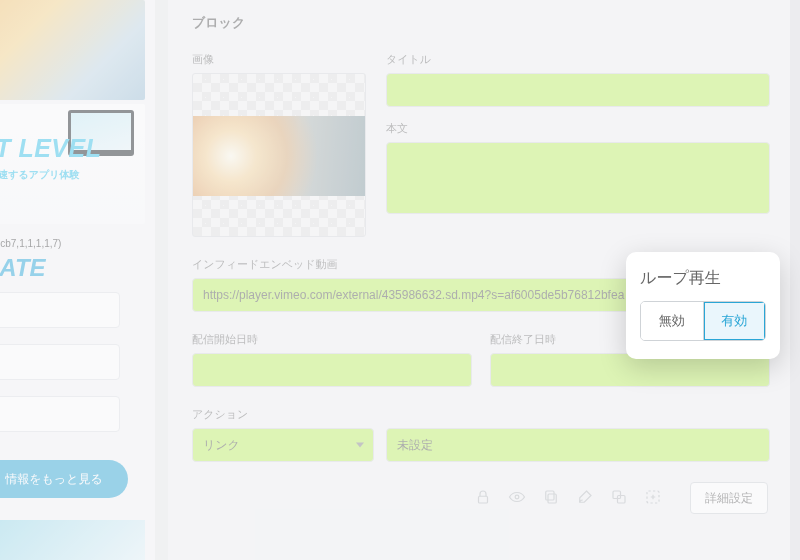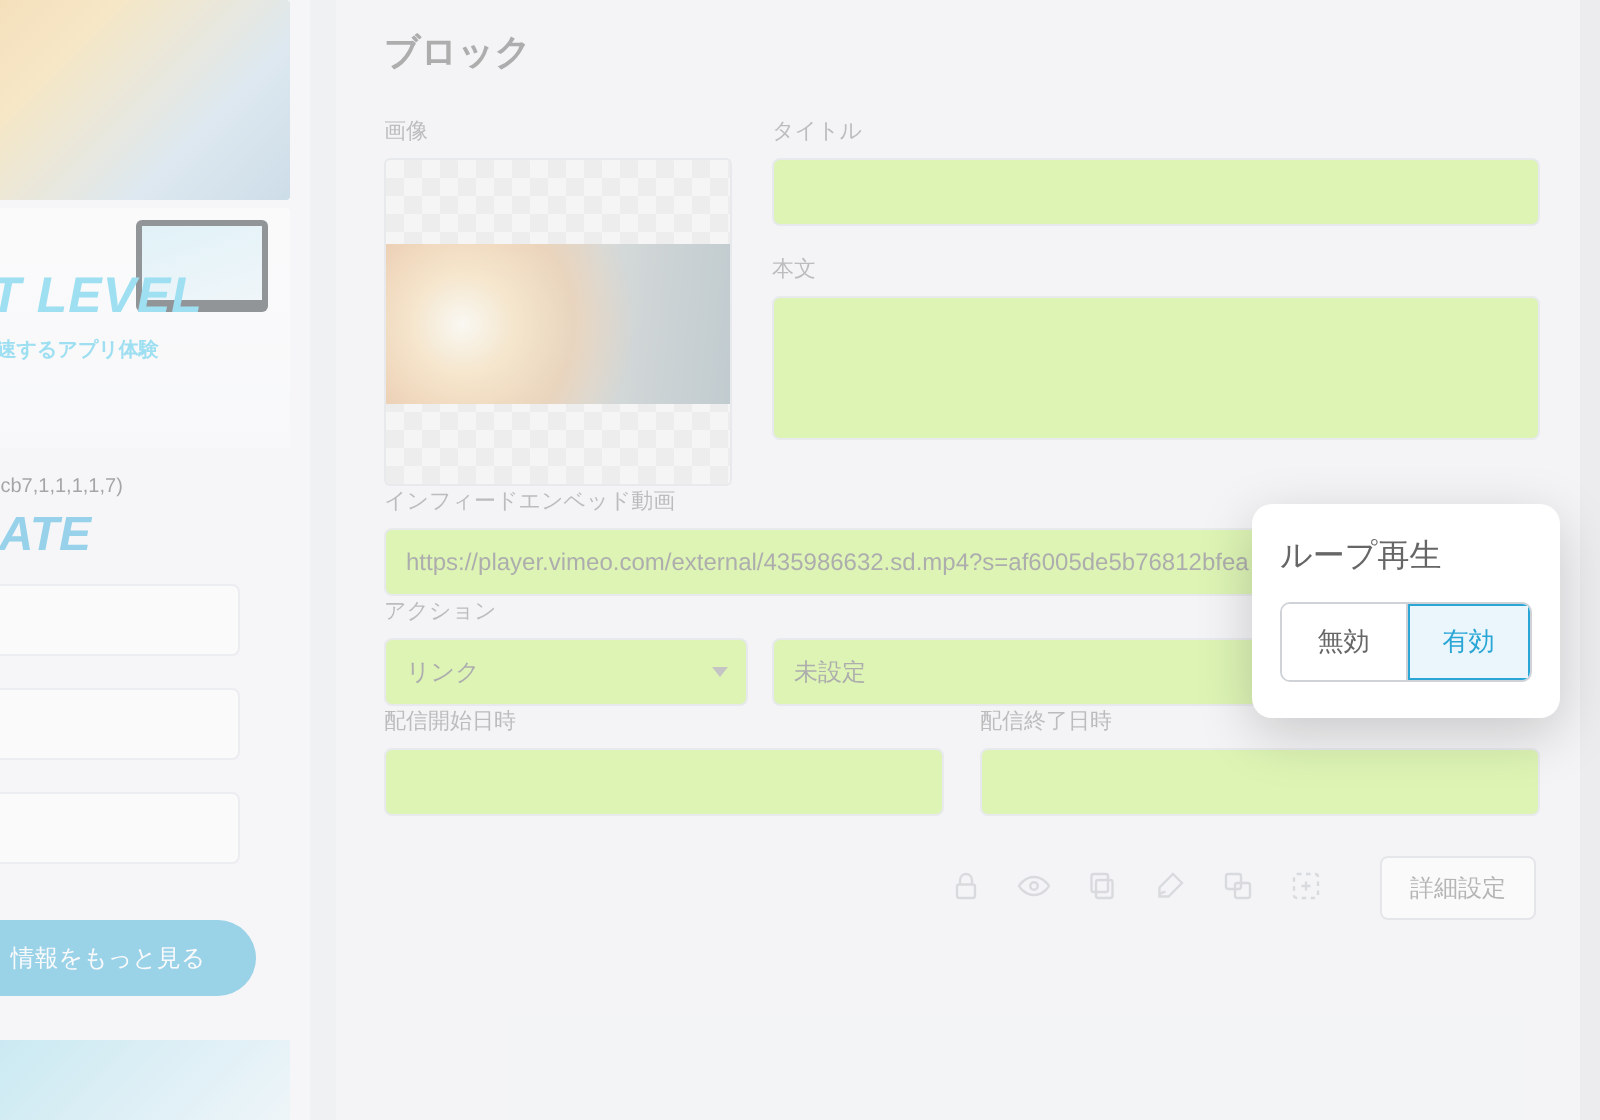--- a/index.html
+++ b/index.html
@@ -65,21 +65,21 @@
     position: absolute; left: -10px; top: 520px; width: 165px; height: 40px;
     background: linear-gradient(135deg,#8fd7e9,#e4f4fa);
   }
 
   
   .main {
     position: absolute; left: 168px; top: 0; width: 626px; height: 560px;
     background: #f1f2f4;
     padding: 14px 24px 0 24px;
   }
-  .section-title { font-size: 18px; font-weight: 700; color: #555; margin-bottom: 20px; }
+  .section-title { font-size: 13px; font-weight: 700; color: #555; margin-bottom: 20px; }
   .label { font-size: 11px; color: #777; margin-bottom: 6px; }
 
   .row { display: flex; gap: 18px; justify-content: space-between; }
   .col-image { width: 176px; }
   .col-right { flex: 1; }
 
   .checker {
     width: 174px; height: 164px;
     border: 1px solid #d7dadd; border-radius: 3px;
     background-image:
@@ -102,21 +102,21 @@
 
   .input, .textarea, .select {
     width: 100%; background: #bef264; border: 1px solid #d7dadd;
     border-radius: 4px; font-size: 12px; color: #555;
     padding: 8px 10px;
   }
   .input { height: 34px; }
   .textarea { height: 72px; resize: none; }
   .stack { margin-bottom: 14px; }
 
-  .field-block { }
+  .field-block { margin-top: 20px; }
 
   .two-col { display: flex; gap: 18px; }
   .two-col > div { flex: 1; }
 
   .action-row { display: flex; gap: 12px; }
   .select-wrap { width: 182px; position: relative; }
   .select-wrap .caret {
     position: absolute; right: 10px; top: 50%; transform: translateY(-50%);
     border-left: 4px solid transparent; border-right: 4px solid transparent;
     border-top: 5px solid #888;
@@ -201,42 +201,42 @@
         <textarea class="textarea" style=""></textarea>
       </div>
     </div>
   </div>
 
   <div class="field-block">
     <div class="label">インフィードエンベッド動画</div>
     <input class="input" value="https://player.vimeo.com/external/435986632.sd.mp4?s=af6005de5b76812bfea" style="">
   </div>
 
+  <div class="field-block two-col">
+    <div>
+      <div class="label">配信開始日時</div>
+      <input class="input" value="" style="">
+    </div>
+    <div>
+      <div class="label">配信終了日時</div>
+      <input class="input" value="" style="">
+    </div>
+  </div>
+
   <div class="field-block">
     <div class="label">アクション</div>
     <div class="action-row">
       <div class="select-wrap">
         <input class="input" readonly="" value="リンク" style="">
         <span class="caret"></span>
       </div>
       <input class="input action-status" readonly="" value="未設定" style="">
     </div>
   </div>
 
-  <div class="field-block two-col">
-    <div>
-      <div class="label">配信開始日時</div>
-      <input class="input" value="" style="">
-    </div>
-    <div>
-      <div class="label">配信終了日時</div>
-      <input class="input" value="" style="">
-    </div>
-  </div>
-
   <div class="toolbar">
     <div class="icons">
       <span><svg viewBox="0 0 24 24">
             <rect x="6" y="11" width="12" height="9" rx="1.5"></rect>
             <path d="M8 11V8a4 4 0 0 1 8 0v3"></path>
           </svg></span>
       <span><svg viewBox="0 0 24 24">
             <path d="M2 12s3.5-6 10-6 10 6 10 6-3.5 6-10 6S2 12 2 12z"></path>
             <circle cx="12" cy="12" r="2.5"></circle>
           </svg></span>

